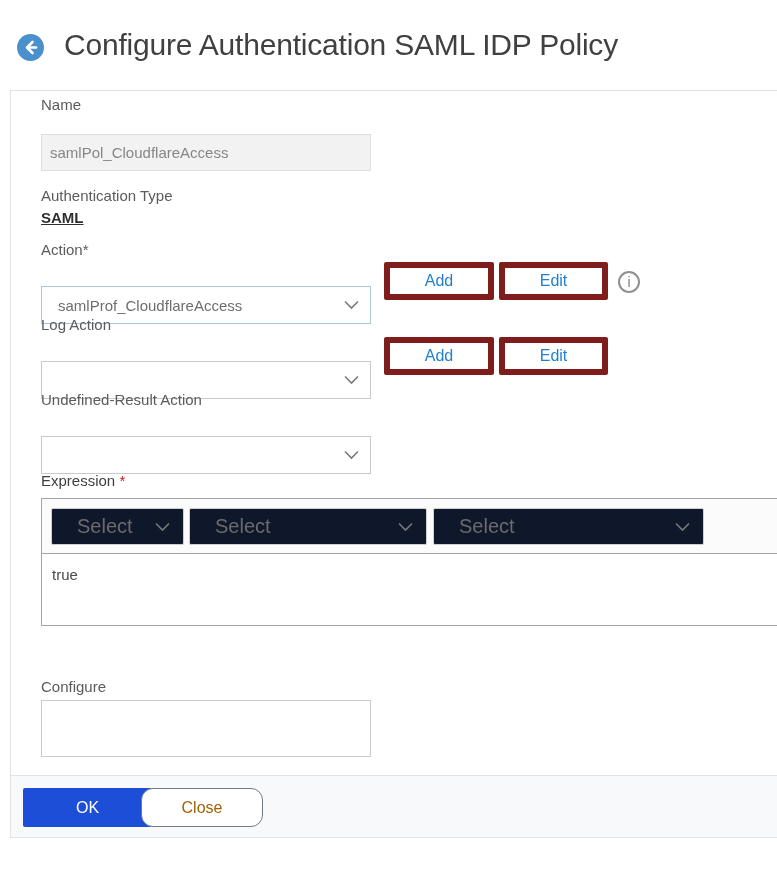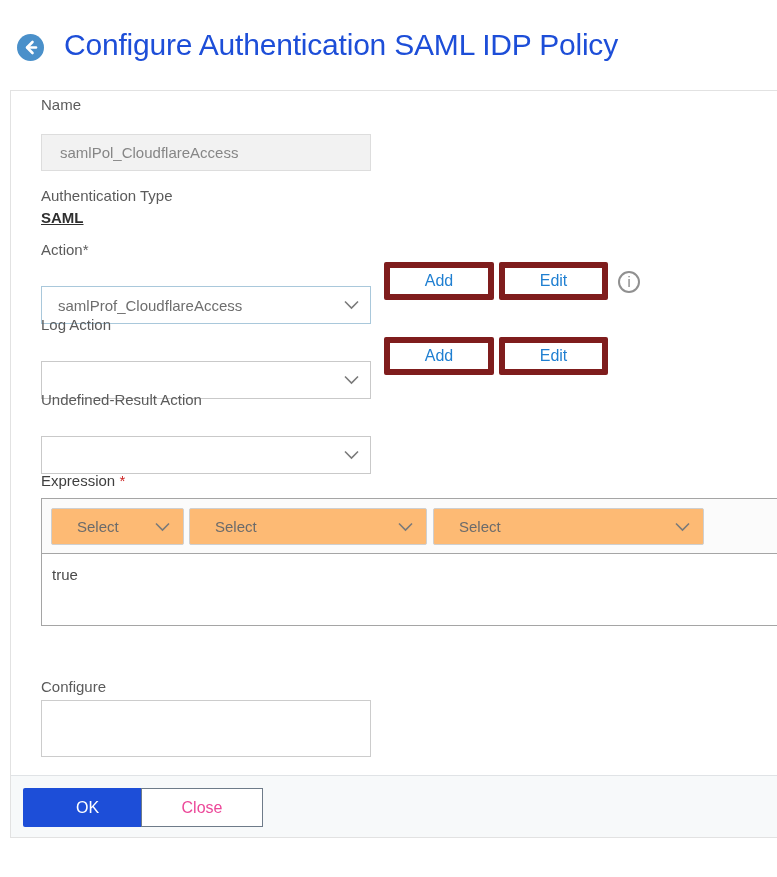--- a/index.html
+++ b/index.html
@@ -5,35 +5,35 @@
   html,body{margin:0;padding:0;background:#ffffff;}
   .page{
     position:relative;width:777px;height:877px;overflow:hidden;
     font-family:"Liberation Sans",sans-serif;background:#fff;
   }
   
   .header{position:absolute;left:0;top:0;width:777px;height:90px;background:#fff;}
   .back-btn{position:absolute;left:17px;top:34px;width:27px;height:27px;cursor:pointer;}
   .page-title{
     position:absolute;left:64px;top:28px;width:700px;
-    font-size:30px;color:#1d4ed8;letter-spacing:-0.2px;white-space:nowrap;
+    font-size:30px;color:#404040;letter-spacing:-0.2px;white-space:nowrap;
   }
   
   .panel{
     position:absolute;left:10px;top:90px;width:1000px;height:748px;
     background:#fff;border:1px solid #e2e2e2;border-right:none;box-sizing:border-box;
   }
   .label{position:absolute;font-size:15px;color:#5b5b5b;white-space:nowrap;}
   .value-bold{position:absolute;font-size:15px;font-weight:bold;color:#2f2f2f;}
   .field{
     position:absolute;box-sizing:border-box;height:37px;width:330px;
     font-size:15px;display:flex;align-items:center;
   }
   .input-disabled{
-    background:#f2f2f2;border:1px solid #dddddd;color:#868686;padding-left:18px;
+    background:#f2f2f2;border:1px solid #dddddd;color:#868686;padding-left:8px;
   }
   .select{
     background:#ffffff;border:1px solid #c9c9c9;color:#6e6e6e;
     padding-left:16px;cursor:pointer;position:absolute;box-sizing:border-box;
     display:flex;align-items:center;height:38px;font-size:15px;margin-top:23px;
   }
   .select .chev{position:absolute;right:10px;top:50%;transform:translateY(-50%);display:flex;}
   .select-action{border-color:#a9c8db;}
   .btn-outline{
     position:absolute;box-sizing:border-box;width:110px;height:38px;
@@ -48,22 +48,22 @@
   
   .expr-box{
     position:absolute;left:30px;top:407px;width:900px;height:128px;
     border:1px solid #a5a5a5;box-sizing:border-box;background:#fff;
   }
   .expr-head{
     position:absolute;left:0;top:0;right:0;height:55px;background:#fbfbfb;
     border-bottom:1px solid #a5a5a5;box-sizing:border-box;
   }
   .expr-select{
-    position:absolute;top:9px;height:37px;background:#fdba74;border:1px solid #cfcfcf;
-    border-radius:2px;color:#6b6b6b;font-size:15px;display:flex;align-items:center;
+    position:absolute;top:9px;height:37px;background:#0f172a;border:1px solid #cfcfcf;
+    border-radius:2px;color:#6b6b6b;font-size:20px;display:flex;align-items:center;
     padding-left:25px;box-sizing:border-box;cursor:pointer;
   }
   .expr-select .chev{position:absolute;right:12px;top:50%;transform:translateY(-50%);display:flex;}
   .expr-body{
     position:absolute;left:0;top:55px;right:0;bottom:0;background:#fff;
     font-size:15px;color:#4a4a4a;padding:12px 10px 0 10px;box-sizing:border-box;
     cursor:text;white-space:pre-wrap;
   }
   
   .comments-area{
@@ -76,21 +76,21 @@
     position:absolute;left:0;bottom:0;width:100%;height:62px;
     background:#f7f9fa;border-top:1px solid #e0e3e6;box-sizing:border-box;
   }
   .btn-primary{
     position:absolute;left:12px;top:12px;width:129px;height:39px;
     background:#1d4ed8;color:#ffffff;font-size:16px;border:none;border-radius:2px;
     display:flex;align-items:center;justify-content:center;cursor:pointer;
   }
   .btn-secondary{
     position:absolute;left:130px;top:12px;width:122px;height:39px;
-    background:#ffffff;color:#ec4899;font-size:16px;border:1px solid #6e7b89;border-radius:0;
+    background:#ffffff;color:#a16207;font-size:16px;border:1px solid #6e7b89;border-radius:12px;
     box-sizing:border-box;display:flex;align-items:center;justify-content:center;cursor:pointer;
   }
   .red{color:#cc2222;}
 </style>
 </head>
 <body>
 
 <div class="page">
 
   <div class="header">

